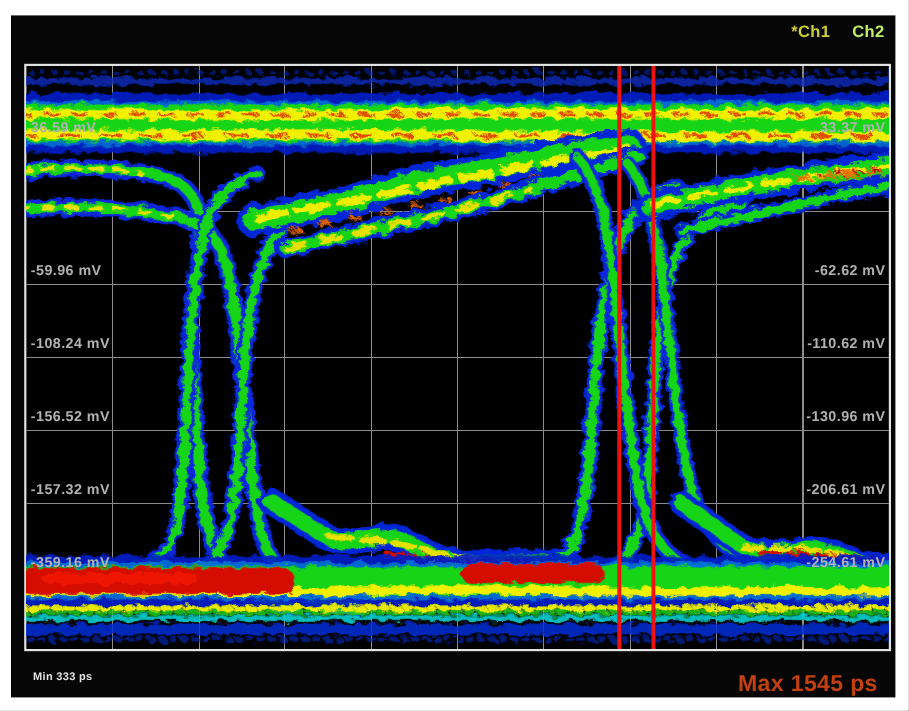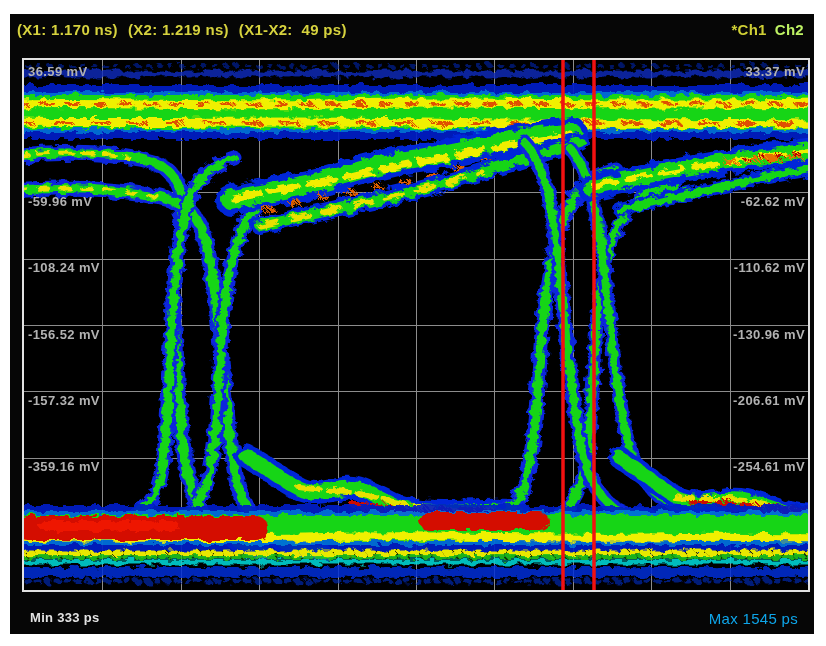--- a/index.html
+++ b/index.html
@@ -4,42 +4,41 @@
 <style>
   html,body{margin:0;padding:0;background:#ffffff;}
   .page{position:relative;width:826px;height:646px;background:#ffffff;overflow:hidden;
         font-family:"Liberation Sans",sans-serif;}
   .bezel{position:absolute;left:10px;top:14px;width:804px;height:620px;background:#060606;}
   .header{position:absolute;left:0;top:0;width:100%;height:44px;}
   .readout{position:absolute;left:7px;top:7px;color:#d6d23e;font-size:15px;font-weight:700;
            letter-spacing:.3px;white-space:pre;}
   .readout span{margin-right:10px;}
   .chlabels{position:absolute;right:10px;top:7px;font-size:15px;font-weight:700;letter-spacing:.3px;}
-  .ch1{color:#cfcf35;margin-right:8px;}
+  .ch1{color:#cfcf35;margin-right:20px;}
   .ch2{color:#bef264;}
   .plot{position:absolute;left:12px;top:44px;width:784px;height:530px;background:#000;
         border:2px solid #e2e2e2;}
   .plot svg{position:absolute;left:0;top:0;width:784px;height:530px;}
   .ylab{position:absolute;font-size:13px;font-weight:700;color:#b2b2b2;letter-spacing:.4px;
-        white-space:nowrap;z-index:5;}
+        white-space:nowrap;z-index:5;margin-top:44px;}
   .ylab.l{left:4px;}
   .ylab.r{right:3px;text-align:left;}
-  .footer-min{position:absolute;left:20px;top:596px;color:#e2e2e2;font-size:13px;font-weight:700;
+  .footer-min{position:absolute;left:20px;top:596px;color:#e2e2e2;font-size:10px;font-weight:700;
               letter-spacing:.3px;}
-  .footer-max{position:absolute;right:16px;top:596px;color:#0ea5e9;font-size:15px;font-weight:400;
+  .footer-max{position:absolute;right:16px;top:596px;color:#c2410c;font-size:21px;font-weight:700;
               letter-spacing:.3px;}
 </style>
 </head>
 <body>
 
 <div class="page">
   <div class="bezel">
 
     <div class="header">
-      <div class="readout"><span>(X1: 1.170 ns)</span><span>(X2: 1.219 ns)</span><span>(X1-X2:  49 ps)</span></div>
       <div class="chlabels">
         <span class="ch1">*Ch1</span><span class="ch2">Ch2</span>
       </div>
     </div>
 
     <div class="plot">
       <svg viewBox="0 0 784 530">
         <defs>
           <filter id="rough" x="-10%" y="-10%" width="120%" height="120%">
             <feTurbulence type="fractalNoise" baseFrequency="0.09 0.14" numOctaves="3" seed="7" result="t"></feTurbulence>

